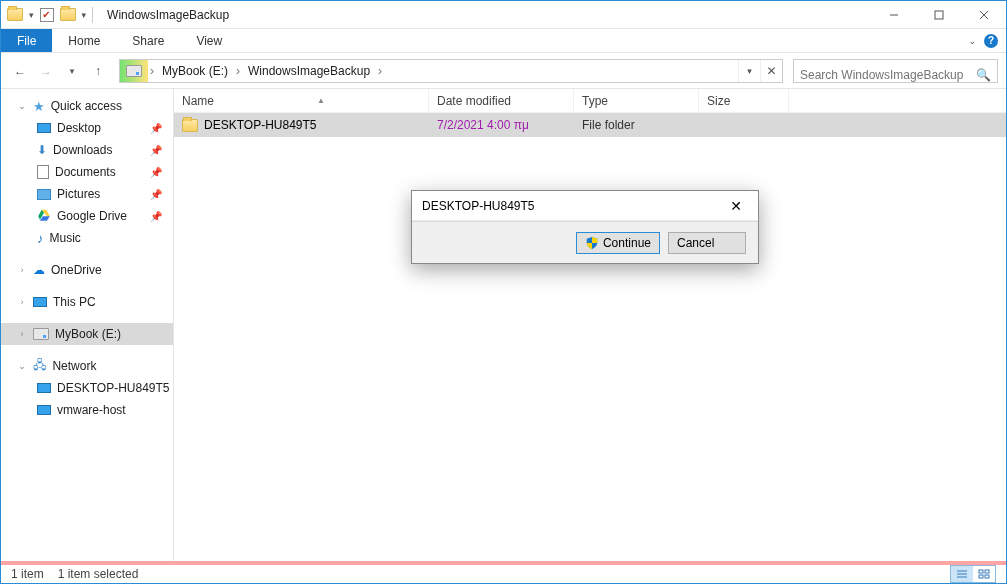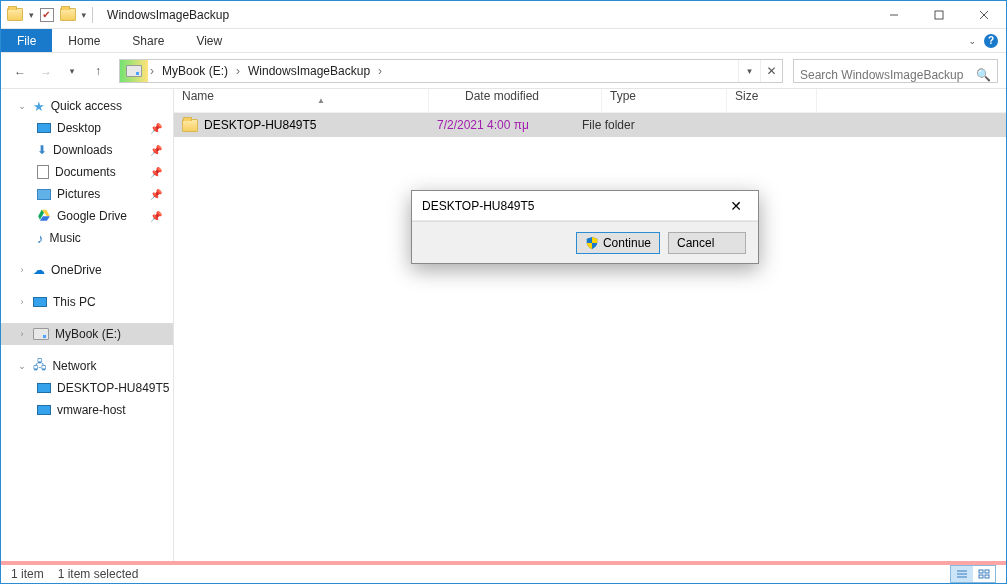--- a/index.html
+++ b/index.html
@@ -34,23 +34,23 @@
   .body { flex: 1; display: flex; overflow: hidden; }
   .sidebar { width: 173px; border-right: 1px solid #e5e5e5; padding-top: 6px; overflow:hidden; }
   .tree-item { display:flex; align-items:center; height:22px; padding-left: 16px; gap:6px; color:#222; }
   .tree-item .expand { width:10px; color:#888; font-size:9px; display:flex; justify-content:center; }
   .tree-item.sub { padding-left: 36px; }
   .tree-item.selected { background:#d9d9d9; }
   .tree-spacer { height:10px; }
   .pin { margin-left:auto; margin-right:10px; color:#8a8a8a; font-size:10px; }
   .content { flex:1; display:flex; flex-direction:column; }
   .columns { height:24px; display:flex; align-items:center; border-bottom:1px solid #f0f0f0; color:#444; }
-  .col { border-right:1px solid #f0f0f0; padding-left:8px; height:100%; display:flex; }
+  .col { border-right:1px solid #f0f0f0; padding-left:8px; height:100%; display:flex; align-items:center; }
   .col.name { width:255px; }
-  .col.date { width:145px;margin-left:28px; }
+  .col.date { width:145px; }
   .col.type { width:125px; }
   .col.size { width:90px; }
   .col .sort { margin:auto; color:#888; font-size:8px; }
   .row { height:24px; display:flex; align-items:center; }
   .row.selected { background:#d9d9d9; }
   .cell { padding-left:8px; }
   .cell.name { width:255px; display:flex; align-items:center; gap:6px; }
   .cell.date { width:145px; color:#a21caf; }
   .cell.type { width:125px; color:#333; }
   .cell.size { width:90px; }

